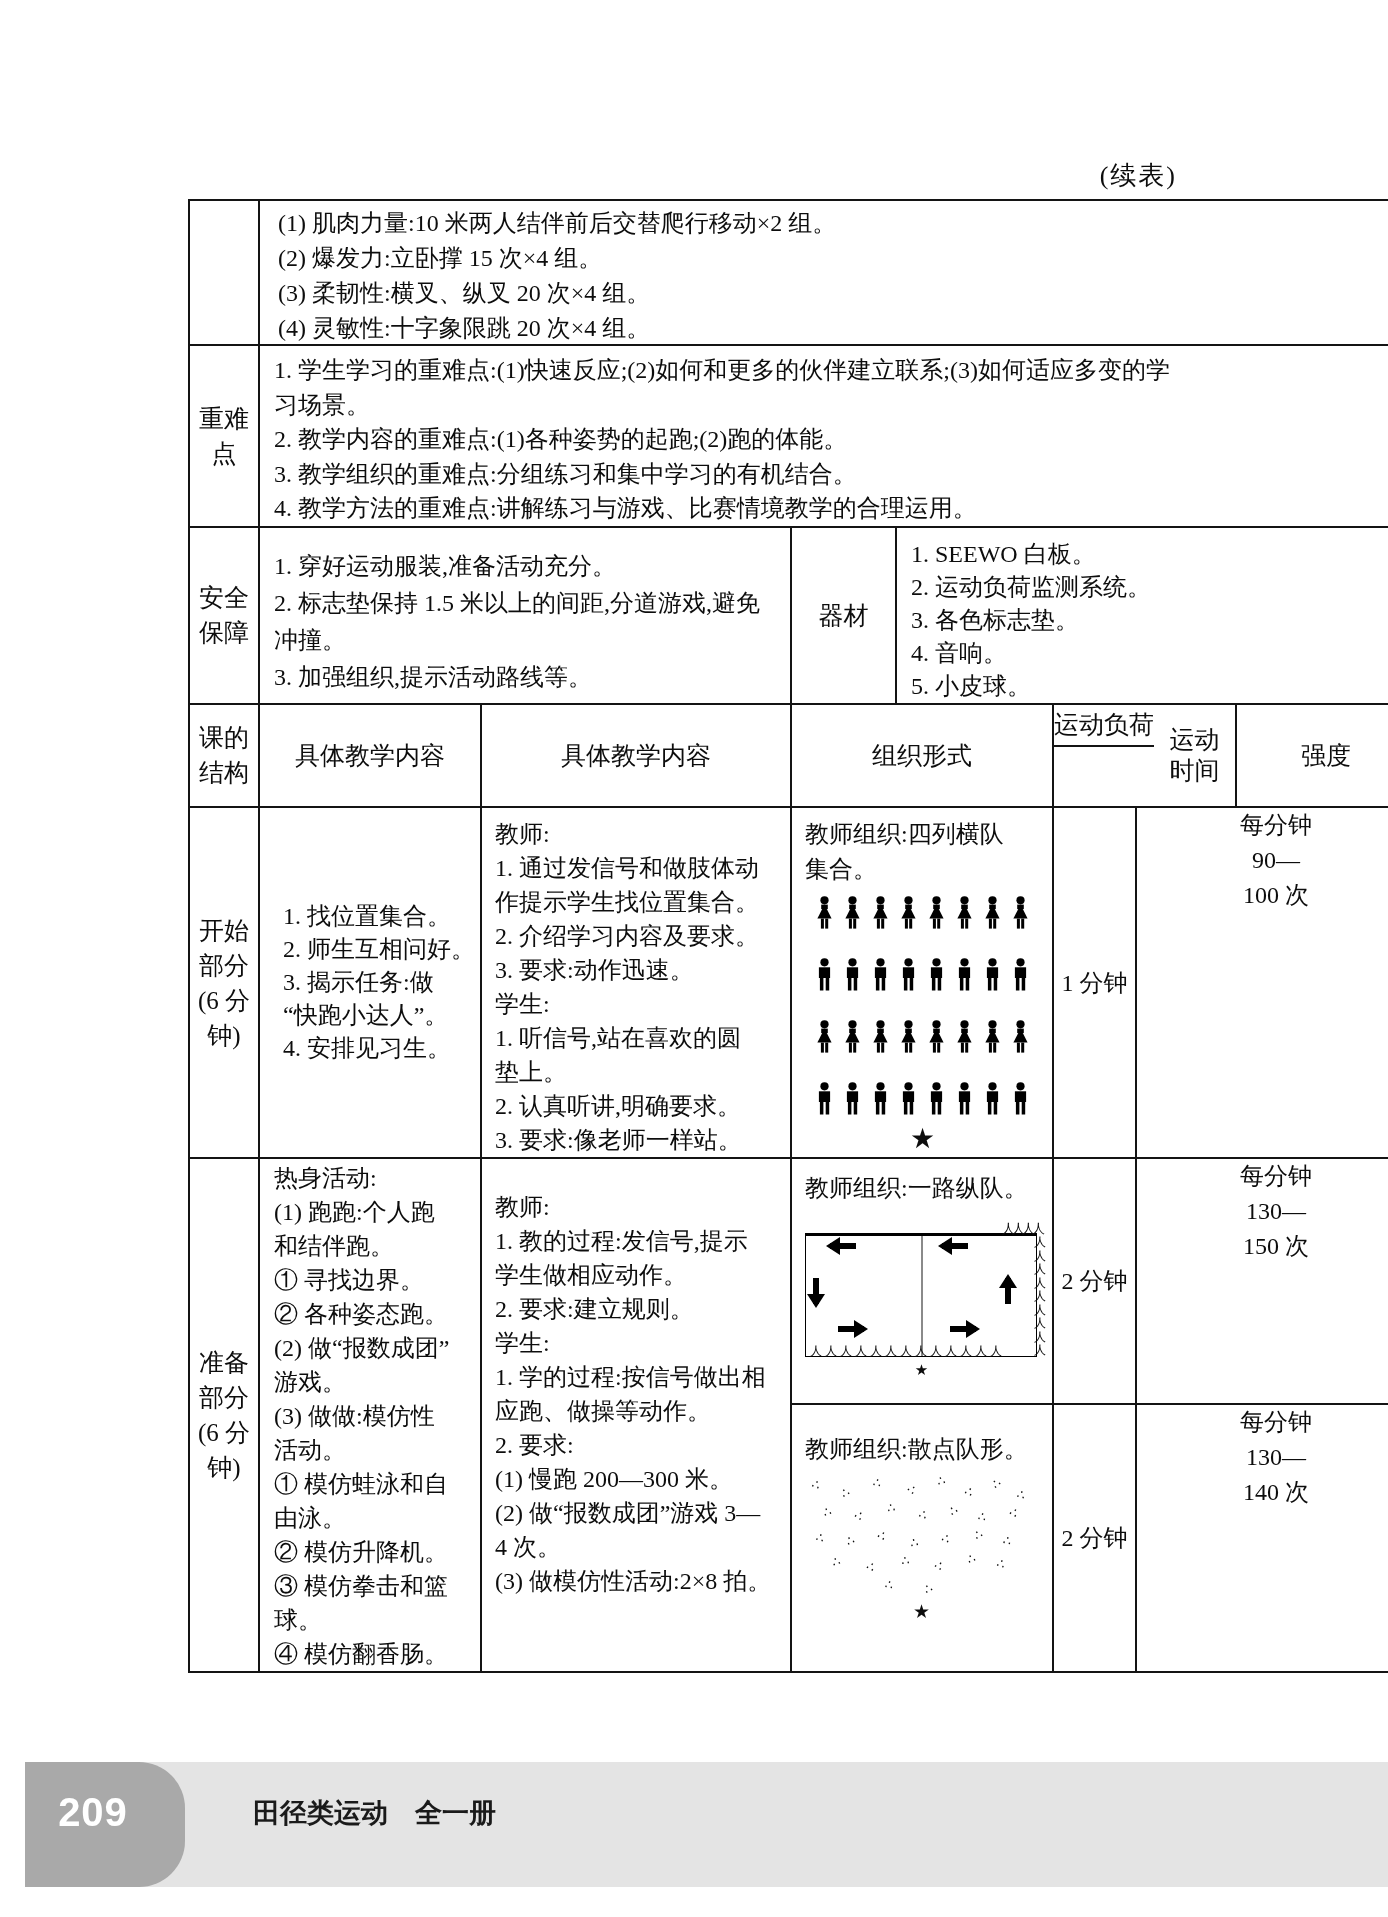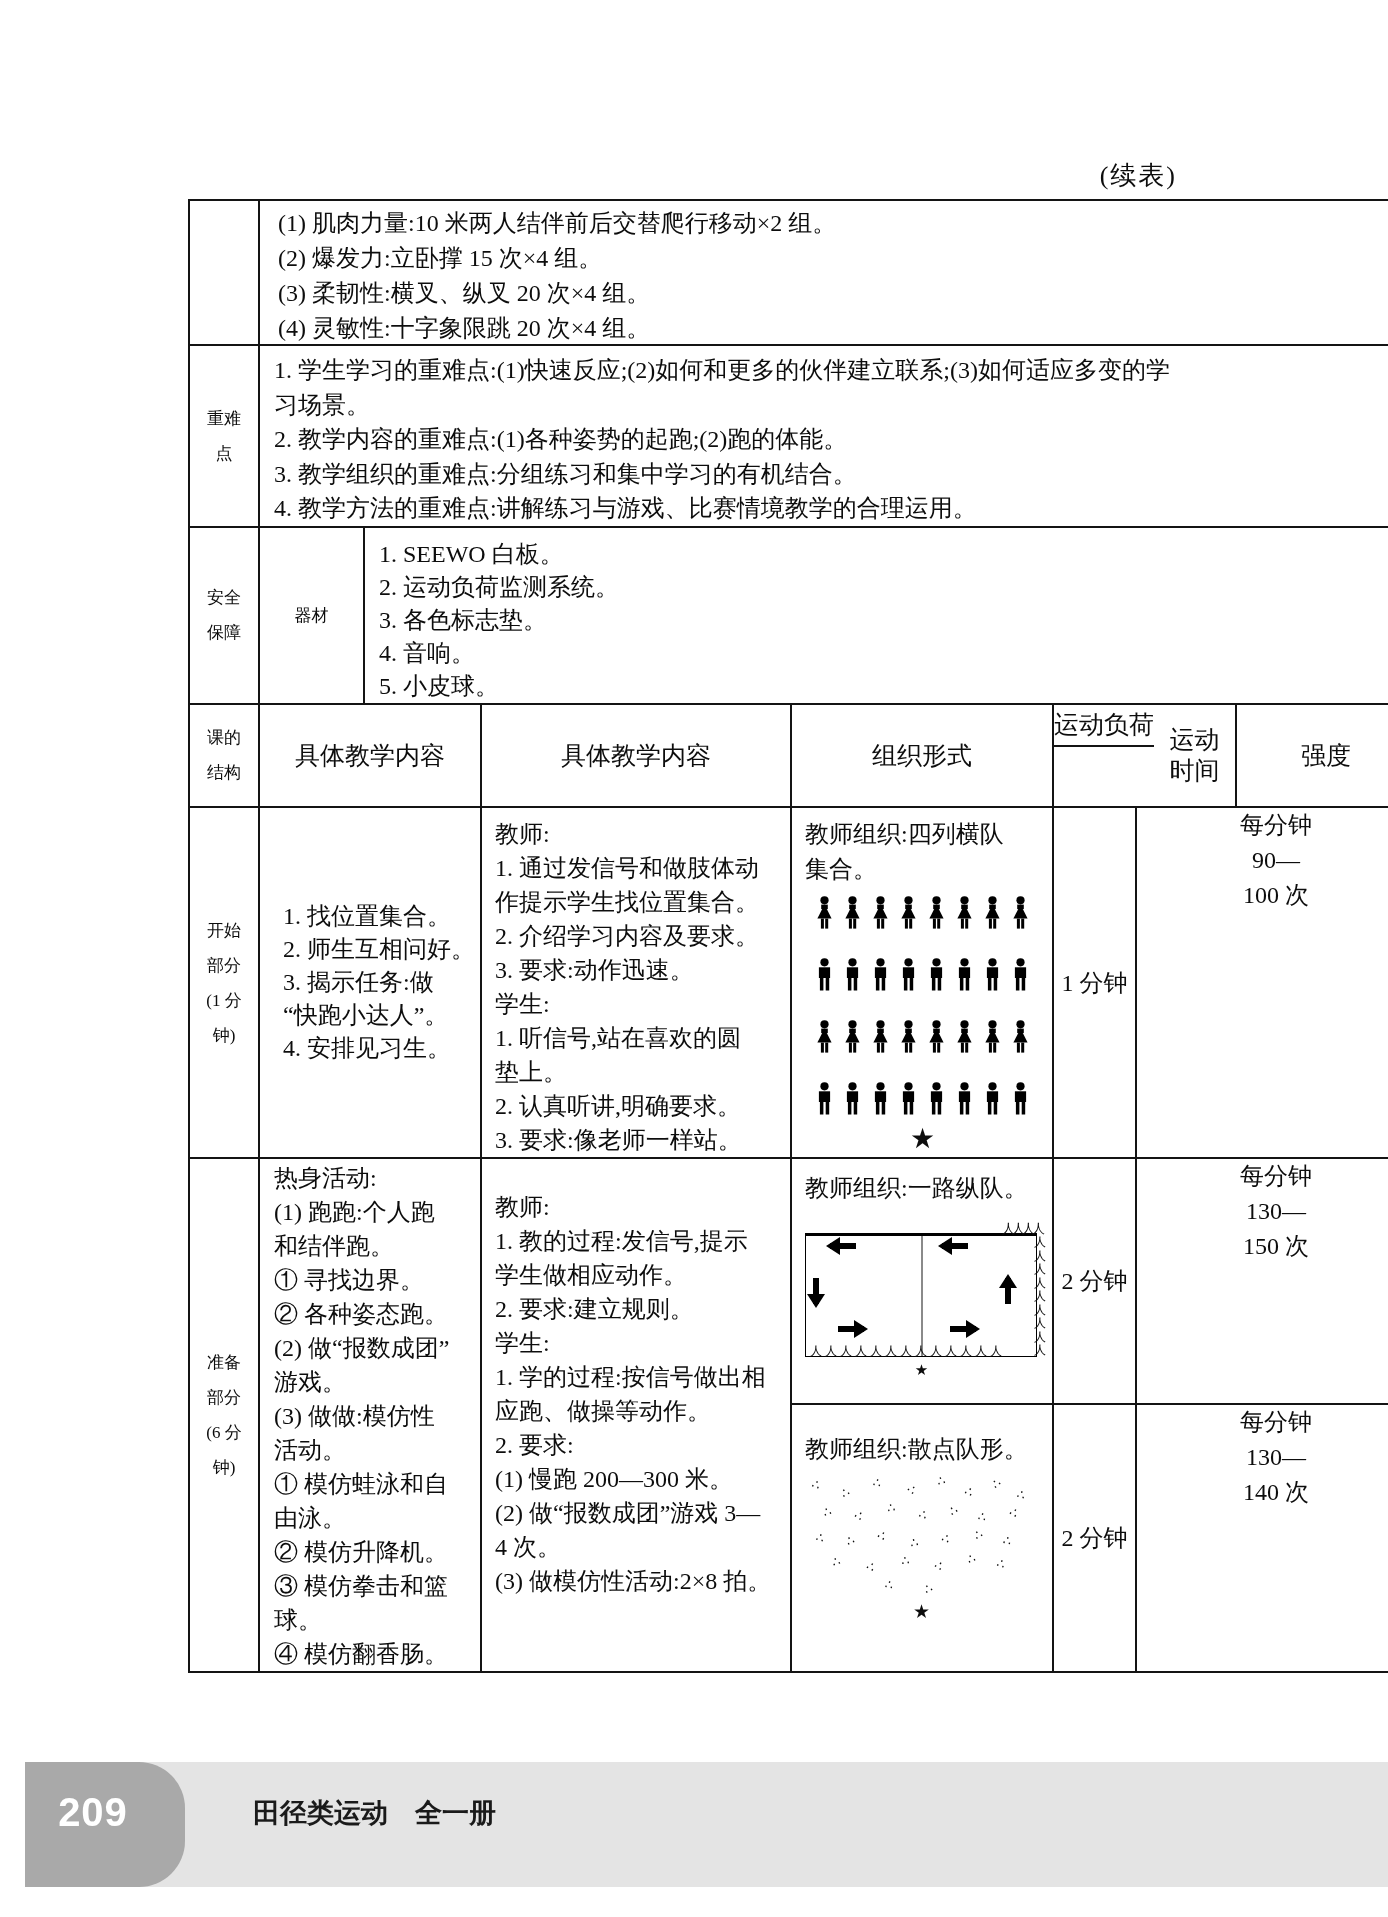--- a/index.html
+++ b/index.html
@@ -29,21 +29,21 @@
   .w-org     { flex:0 0 262px; }
   .w-time    { flex:0 0 83px; }
   .w-int     { flex:1;border-radius:14px; }
   .w-rest    { flex:1; }
   .w-safety-content { flex:0 0 532px; }
   .w-eq-label { flex:0 0 105px; }
 
   .lines { white-space:pre-line; }
   .center-cell { display:flex; align-items:center; justify-content:center; text-align:center; }
   .label-cell  { display:flex; align-items:center; justify-content:center; text-align:center;
-                 font-size:17px; line-height:35px; }
+                 font-size:25px; line-height:35px; }
 
   .fitness-content { line-height:35px; padding:5px 12px 0 18px; }
   .key-content     { line-height:34.5px; padding:7px 12px 0 14px; }
   .safety-content  { line-height:37px; padding:20px 12px 0 14px; }
   .equip-content   { line-height:33px; padding:10px 8px 0 14px; }
 
   .hdr { font-size:25px; }
   .hdr-right { flex:1; display:flex; flex-direction:row; }
   .load-cell { height:42px; border-bottom:2px solid #141414; display:flex; align-items:center; justify-content:center; }
   .hdr-sub { display:flex; flex:1; }
@@ -134,20 +134,24 @@
 2. 教学内容的重难点:(1)各种姿势的起跑;(2)跑的体能。
 3. 教学组织的重难点:分组练习和集中学习的有机结合。
 4. 教学方法的重难点:讲解练习与游戏、比赛情境教学的合理运用。</div>
   </div>
 
   <div class="row r-safety">
     <div class="c w-label label-cell">
       <div class="lines">安全
 保障</div>
     </div>
+    <div class="c w-safety-content safety-content lines">1. 穿好运动服装,准备活动充分。
+2. 标志垫保持 1.5 米以上的间距,分道游戏,避免
+冲撞。
+3. 加强组织,提示活动路线等。</div>
     <div class="c w-eq-label label-cell">器材</div>
     <div class="c w-rest equip-content lines">1. SEEWO 白板。
 2. 运动负荷监测系统。
 3. 各色标志垫。
 4. 音响。
 5. 小皮球。</div>
   </div>
 
   <div class="row r-head hdr">
     <div class="c w-label label-cell">
@@ -166,21 +170,21 @@
         </div>
         <div class="w-int center-cell">强度</div>
       </div>
     </div>
   </div>
 
   <div class="row r-start">
     <div class="c w-label label-cell">
       <div class="lines">开始
 部分
-(1 分
+(6 分
 钟)</div>
     </div>
     <div class="c w-content start-content">
       <div class="lines">1. 找位置集合。
 2. 师生互相问好。
 3. 揭示任务:做
 “快跑小达人”。
 4. 安排见习生。</div>
     </div>
     <div class="c w-methods start-methods lines">教师:

